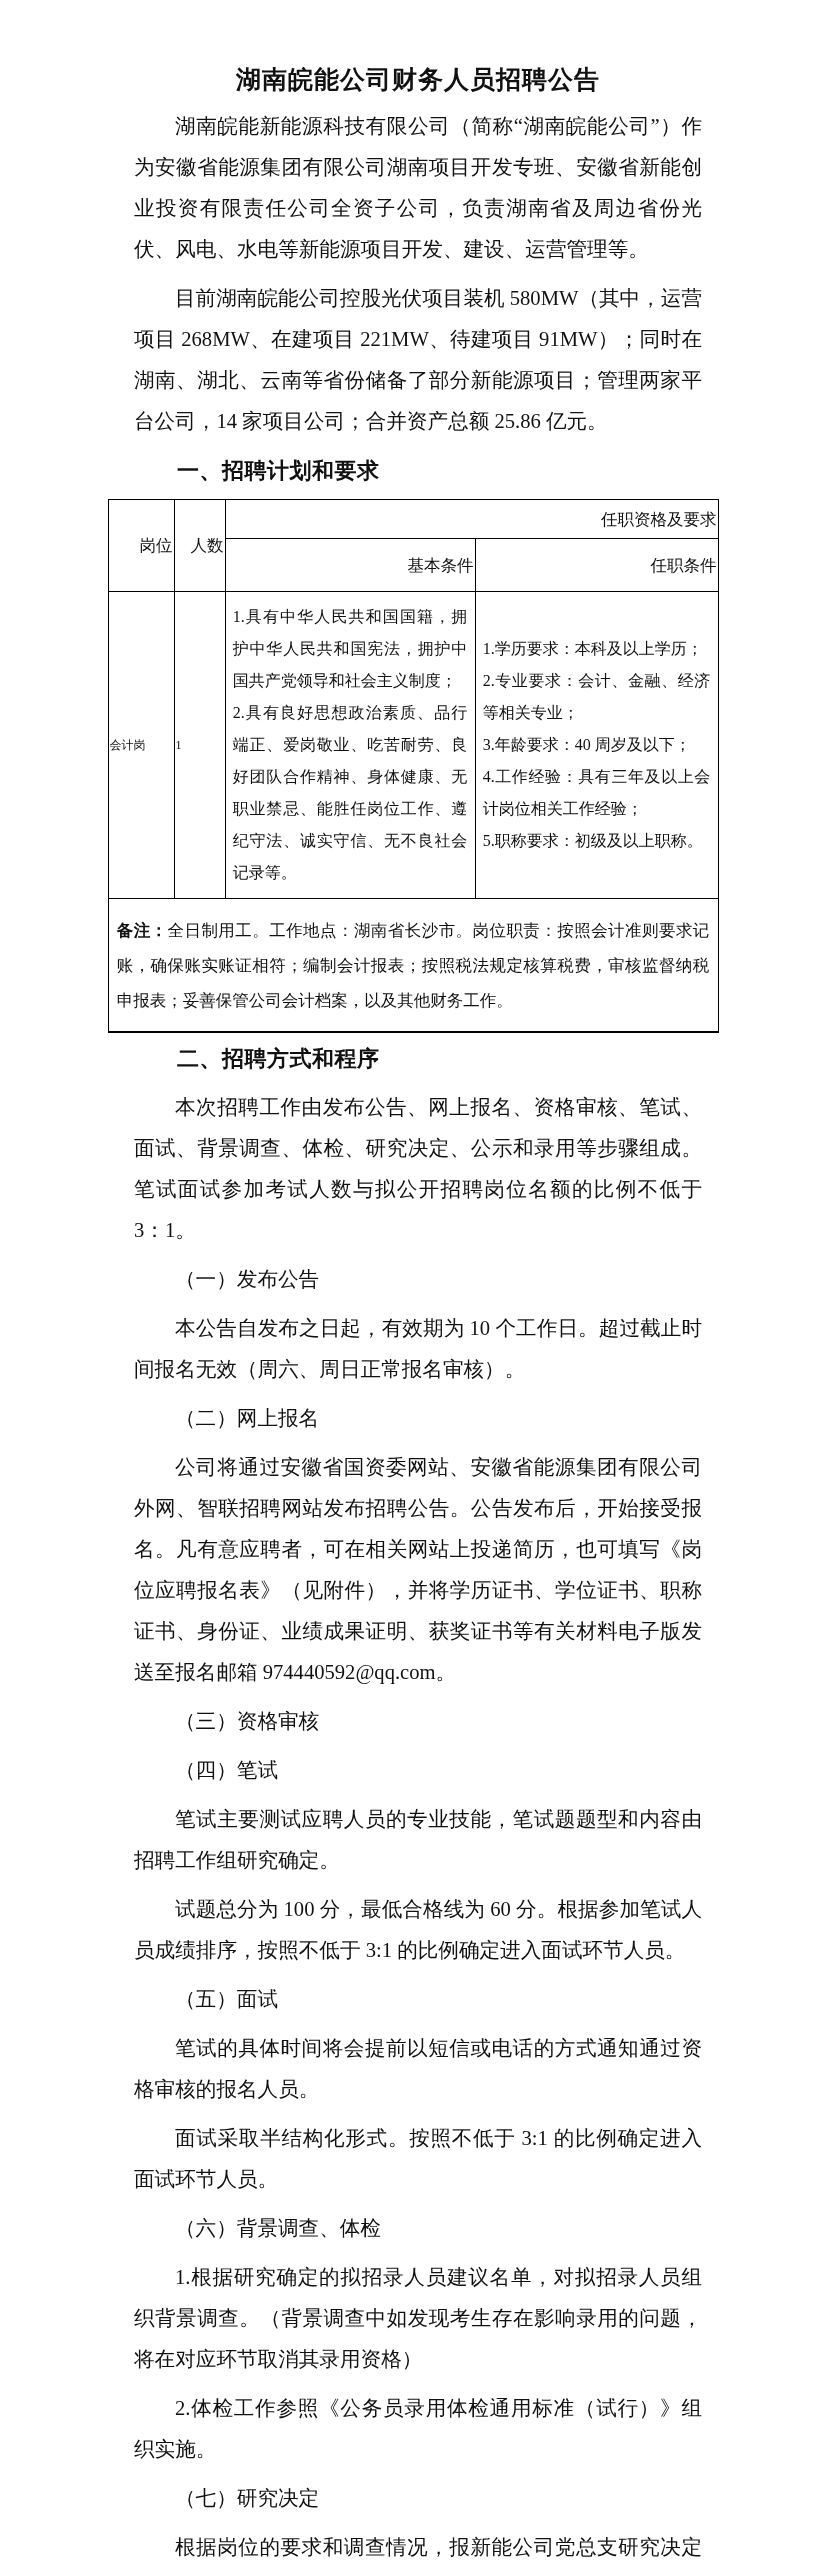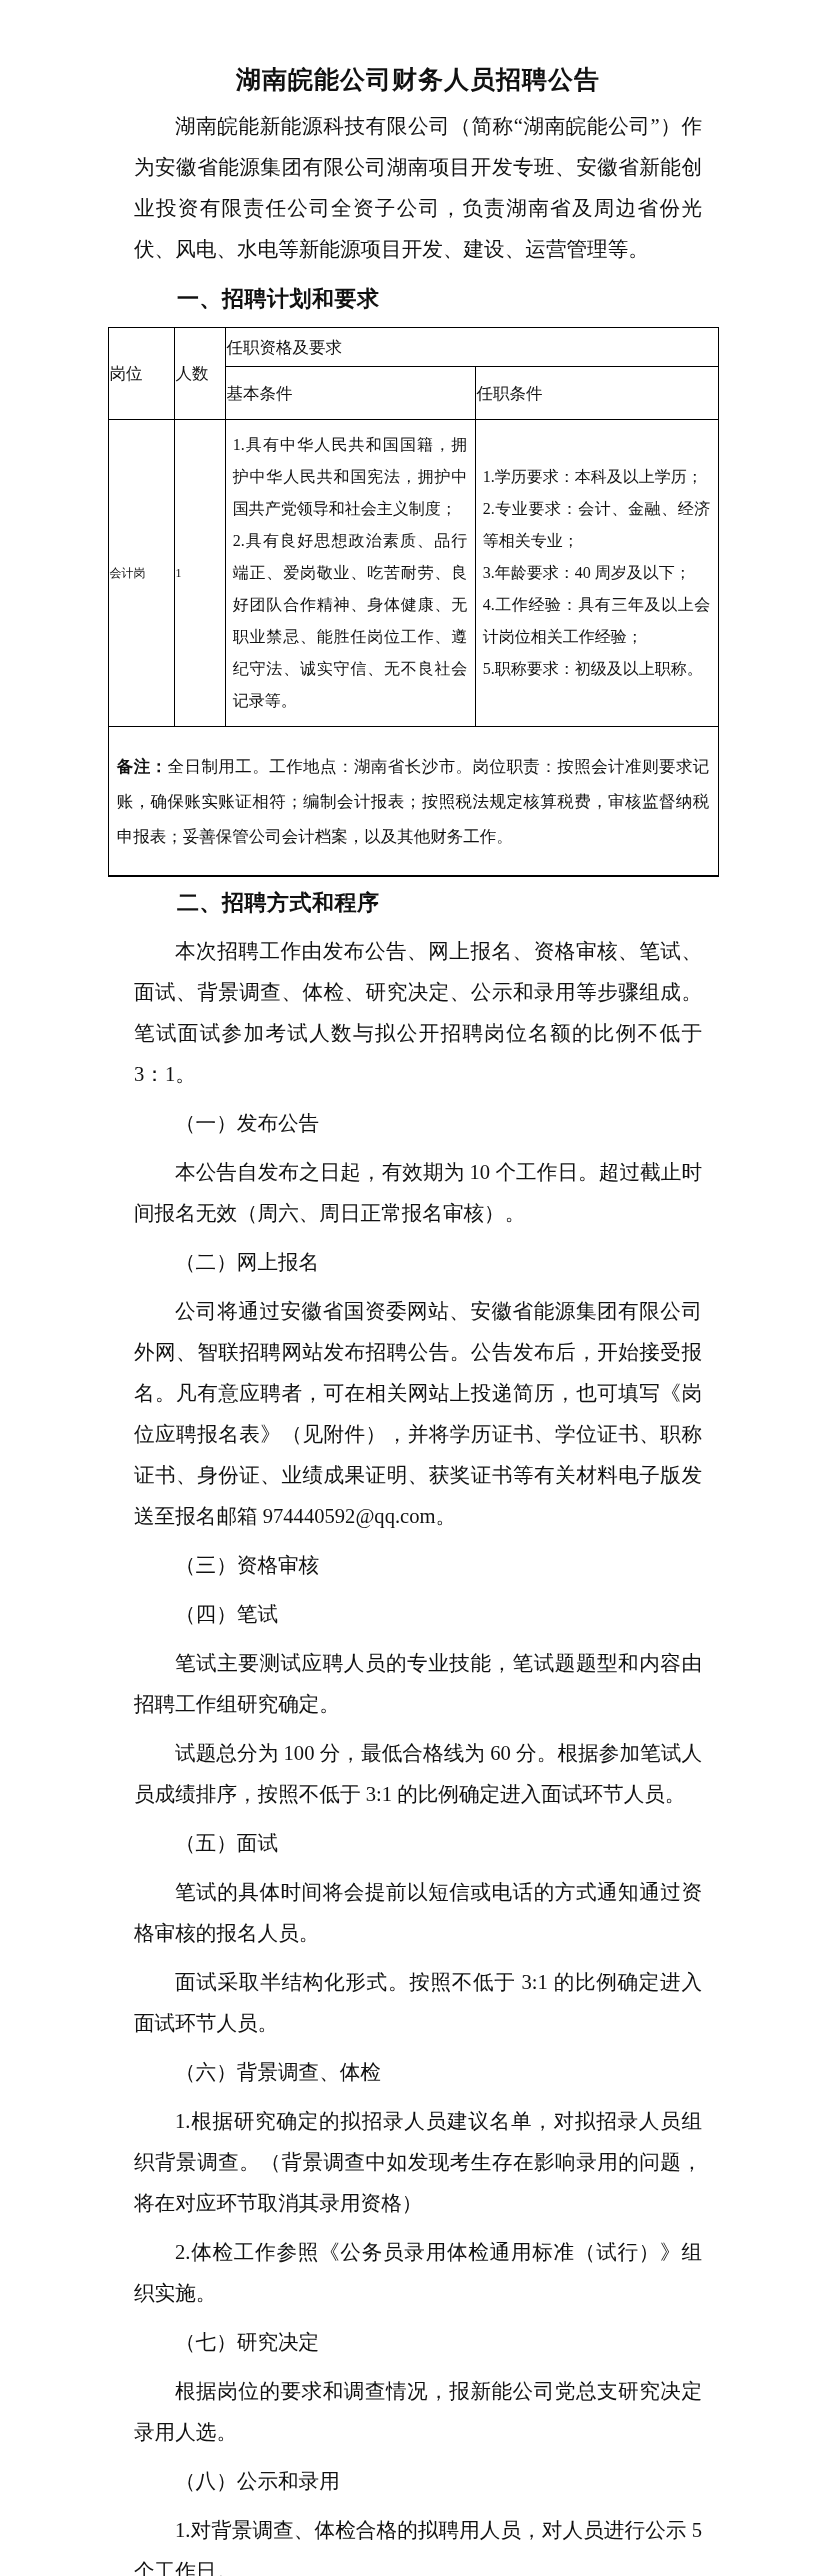--- a/index.html
+++ b/index.html
@@ -51,32 +51,32 @@
     border: 1.5px solid #000;
     border-bottom-width: 2.1px;
   }
   table.recruit td {
     border: 1px solid #000;
     box-sizing: border-box;
     vertical-align: middle;
   }
   .hd {
     font-size: 16.5px;
-    text-align: left;
+    text-align: right;
     line-height: 23px;
     margin-left: 46px;
   }
   .col-pos { width: 66px; }
   .col-num { width: 51px; }
   .col-basic { width: 250px; }
   .col-job { width: 243px; }
   tr.r-head1 { height: 39px; }
   tr.r-head2 { height: 53px; }
   tr.r-data  { height: 307px; }
-  tr.r-note  { height: 149px; }
+  tr.r-note  { height: 133px; }
   .cell-items { padding: 3.1px 7.2px; }
   .cell-items div {
     font-size: 16px;
     line-height: 32px;
     text-align: justify;
     word-break: break-all;
   }
   .center-cell { font-size: 12px; }
   td.note-cell {
     padding: 8.2px 8.2px 7.2px 8.2px;
@@ -89,20 +89,21 @@
   .note-label { font-family: "Liberation Sans", sans-serif; font-weight: 700; }
 </style>
 </head>
 <body>
 
 <div class="page">
 
   <h1 class="doc-title">湖南皖能公司财务人员招聘公告</h1>
 
   <p class="body-line">湖南皖能新能源科技有限公司（简称“湖南皖能公司”）作为安徽省能源集团有限公司湖南项目开发专班、安徽省新能创业投资有限责任公司全资子公司，负责湖南省及周边省份光伏、风电、水电等新能源项目开发、建设、运营管理等。</p>
+  <p class="body-line">目前湖南皖能公司控股光伏项目装机 580MW（其中，运营项目 268MW、在建项目 221MW、待建项目 91MW）；同时在湖南、湖北、云南等省份储备了部分新能源项目；管理两家平台公司，14 家项目公司；合并资产总额 25.86 亿元。</p>
 
   <h2 class="sec-heading">一、招聘计划和要求</h2>
 
   <table class="recruit">
     <colgroup>
       <col class="col-pos">
         <col class="col-num">
         <col class="col-basic">
         <col class="col-job">
     </colgroup>

